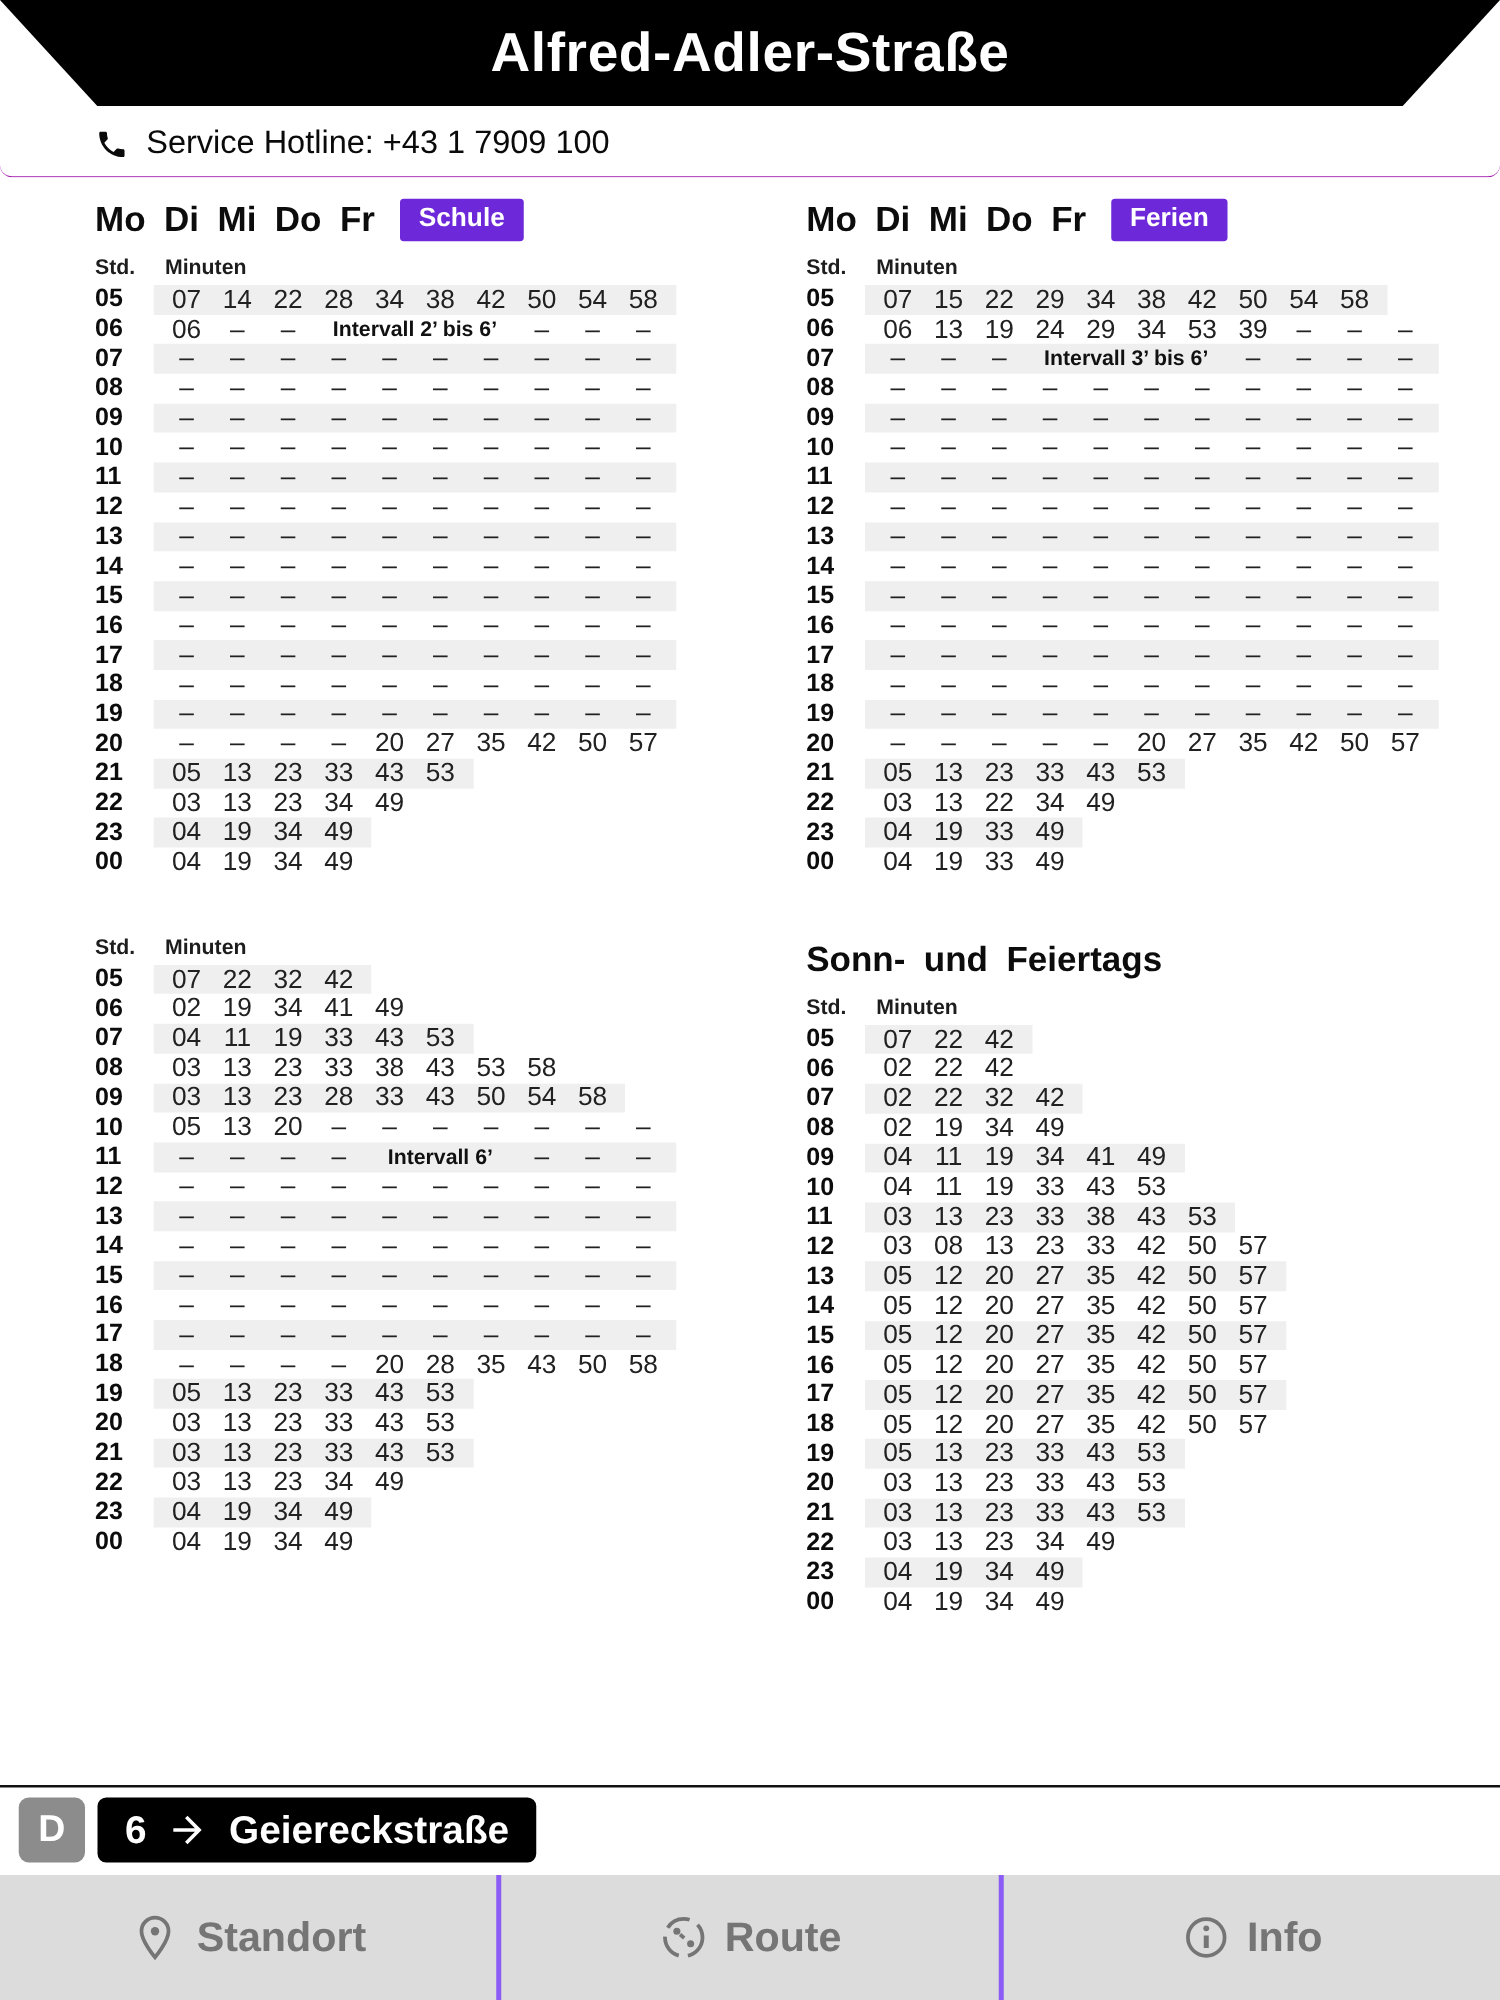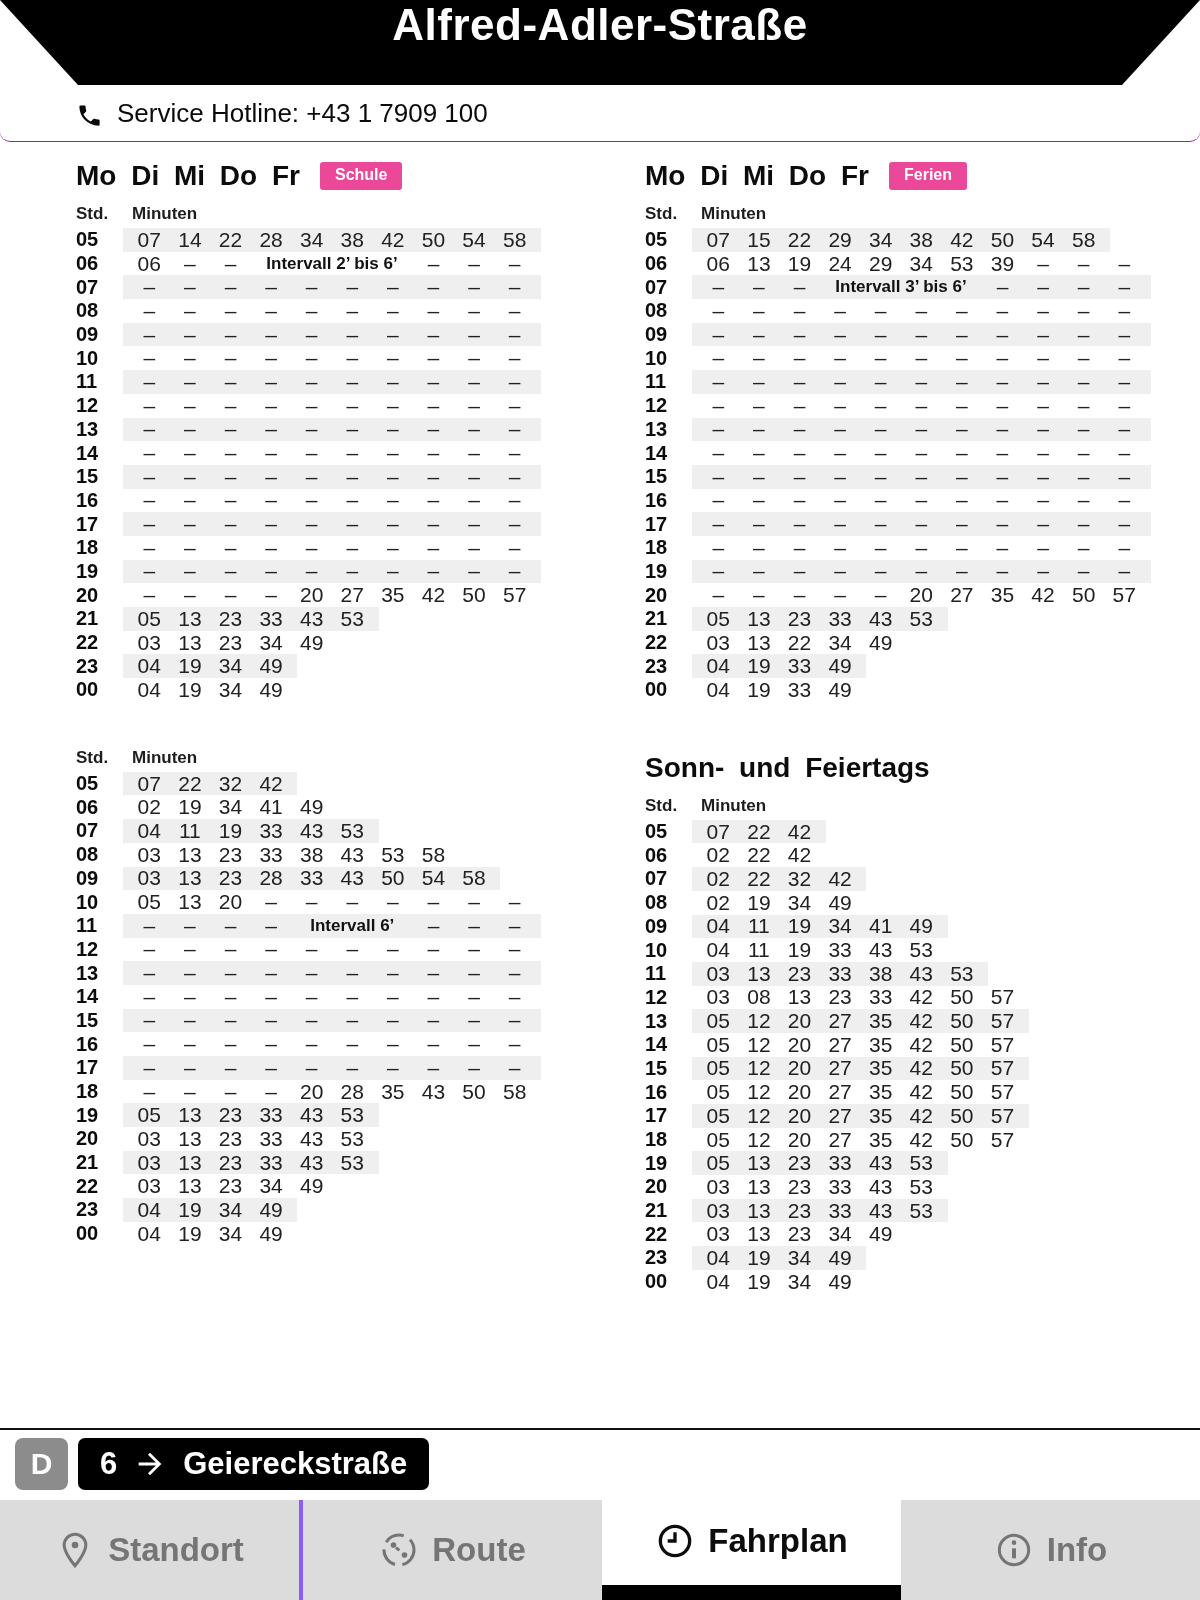--- a/index.html
+++ b/index.html
@@ -5,40 +5,40 @@
   * { margin:0; padding:0; box-sizing:border-box; }
   html,body { background:#fff; }
   .page {
     position:relative; width:1200px; height:1600px; margin:0 auto;
     background:#fff; overflow:hidden;
     font-family:"Liberation Sans", sans-serif; color:#1a1a1a;
   }
   
   .hdr {
     height:85px; background:#000; color:#fff;
-    display:flex; align-items:flex-start; justify-content:center;
+    display:flex; align-items:center; justify-content:center;
     clip-path:polygon(0 0, 100% 0, calc(100% - 78px) 100%, 78px 100%);
   }
   .hdr h1 { font-size:44px; font-weight:bold; letter-spacing:0.5px; }
   .hotline {
     display:flex; align-items:flex-end; gap:14px;
     padding:13px 0 12px 76px; border-bottom:1px solid #a21caf;
     font-size:26px; color:#0a0a0a;border-radius:10px;
   }
   .hotline svg { width:27px; height:27px; color:#0a0a0a; }
   
   .tables {
     display:grid; grid-template-columns:569px 1fr;
     padding:14px 10px 0 76px; row-gap:46px;
   }
   .t-head { display:flex; align-items:center; height:40px; margin-bottom:8px; }
   .t-title { font-size:28px; font-weight:bold; word-spacing:7px; color:#0c0c0c; }
   .badge {
-    margin-left:20px; background:#ec4899; color:#fff;
-    font-size:16px; font-weight:bold; padding:4px 15px 6px; border-radius:3px;text-align:right;
+    margin-left:20px; background:#6d28d9; color:#fff;
+    font-size:21px; font-weight:bold; padding:4px 15px 6px; border-radius:3px;text-align:right;
   }
   .cols-head { display:flex; font-size:17px; font-weight:bold; color:#1d1d1d; margin-bottom:4px; }
   .cols-head .std { width:47px; }
   .cols-head .min { padding-left:9px; }
   .row { display:flex; align-items:center; height:23.7px; }
   .hour { width:47px; font-size:20px; font-weight:bold; color:#0c0c0c; }
   .cells { display:flex; align-items:center; padding:0 6px; height:100%; }
   .cells.shaded { background:#efefef; }
   .cell { width:40.6px; text-align:center; font-size:21px; color:#212121; white-space:nowrap; }
   .cell.interval { font-size:17px; font-weight:bold; color:#111; }
@@ -1200,30 +1200,20 @@
     </div>
     <div class="tab">
       <svg viewBox="0 0 24 24" fill="none" stroke="currentColor" stroke-width="1.8">
           <circle cx="12" cy="12" r="9" stroke-dasharray="12 4.5"></circle>
           <circle cx="8.7" cy="9" r="1.7" fill="currentColor" stroke="none"></circle>
           <circle cx="15.3" cy="15" r="1.7" fill="currentColor" stroke="none"></circle>
           <path d="M10.2 10.6l3.6 2.9" stroke-dasharray="2.6 2"></path>
         </svg>
       <span>Route</span>
     </div>
-    <div class="tab active">
-      <div class="tab-inner">
-        <svg viewBox="0 0 24 24" fill="none" stroke="currentColor" stroke-width="2">
-            <circle cx="12" cy="12" r="8.8"></circle>
-            <path d="M12 6.8V12H7.6"></path>
-          </svg>
-        <span>Fahrplan</span>
-      </div>
-      <div class="tab-indicator"></div>
-    </div>
     <div class="tab">
       <svg viewBox="0 0 24 24" fill="none" stroke="currentColor" stroke-width="1.8">
           <circle cx="12" cy="12" r="8.8"></circle>
           <path d="M12 11v6" stroke-width="2.4"></path>
           <circle cx="12" cy="7.6" r="1.4" fill="currentColor" stroke="none"></circle>
         </svg>
       <span>Info</span>
     </div>
   </nav>
 

